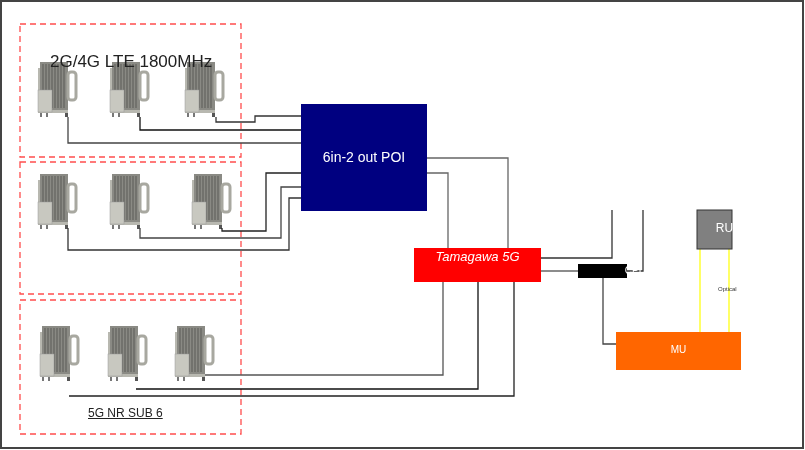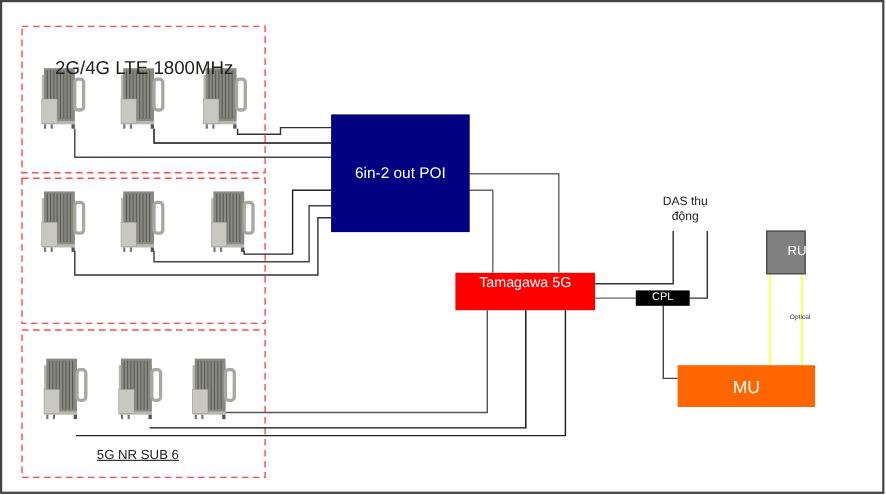--- a/index.html
+++ b/index.html
@@ -85,26 +85,22 @@
   <rect x="697" y="210" width="35" height="39" fill="#808080" stroke="#333" stroke-width="1"></rect>
 
   <rect x="616" y="332" width="125" height="38" fill="#ff6600"></rect>
 </svg>
 
 <div class="lbl" style="left:50px;top:29px;font-size:17px;margin-top:23px;">2G/4G LTE 1800MHz</div>
 <div class="lbl" style="left:88px;top:406px;font-size:12px;text-decoration:underline;">5G NR SUB 6</div>
 
 <div class="lbl" style="left:301px;top:149px;width:126px;text-align:center;font-size:14px;color:#fff;">6in-2 out POI</div>
 
-<div class="lbl" style="left:414px;top:249px;width:127px;text-align:center;font-size:13px;line-height:16px;color:#fff;">
+<div class="lbl" style="left:414px;top:249px;width:127px;text-align:center;font-size:13px;line-height:16px;color:#fff;font-style:italic;">
   <div>Tamagawa 5G</div>
 </div>
 
-<div class="lbl" style="left:588px;top:176px;width:70px;text-align:center;font-size:11px;line-height:14px;">
-  <div>DAS thụ</div>
-  <div>động</div>
-</div>
 
-<div class="lbl" style="left:578px;top:264px;width:49px;text-align:center;font-size:10px;line-height:14px;color:#fff;">CPL</div>
+<div class="lbl" style="left:578px;top:264px;width:49px;text-align:center;font-size:10px;line-height:14px;color:#fff;padding-left:32px;">CPL</div>
 <div class="lbl" style="left:707px;top:221px;width:35px;text-align:center;font-size:12px;color:#fff;">RU</div>
-<div class="lbl" style="left:616px;top:344px;width:125px;text-align:center;font-size:16px;color:#fff;">MU</div>
+<div class="lbl" style="left:616px;top:344px;width:125px;text-align:center;font-size:10px;color:#fff;">MU</div>
 <div class="lbl" style="left:718px;top:286px;font-size:6px;color:#333;">Optical</div>
 </div>
 
 </body></html>

